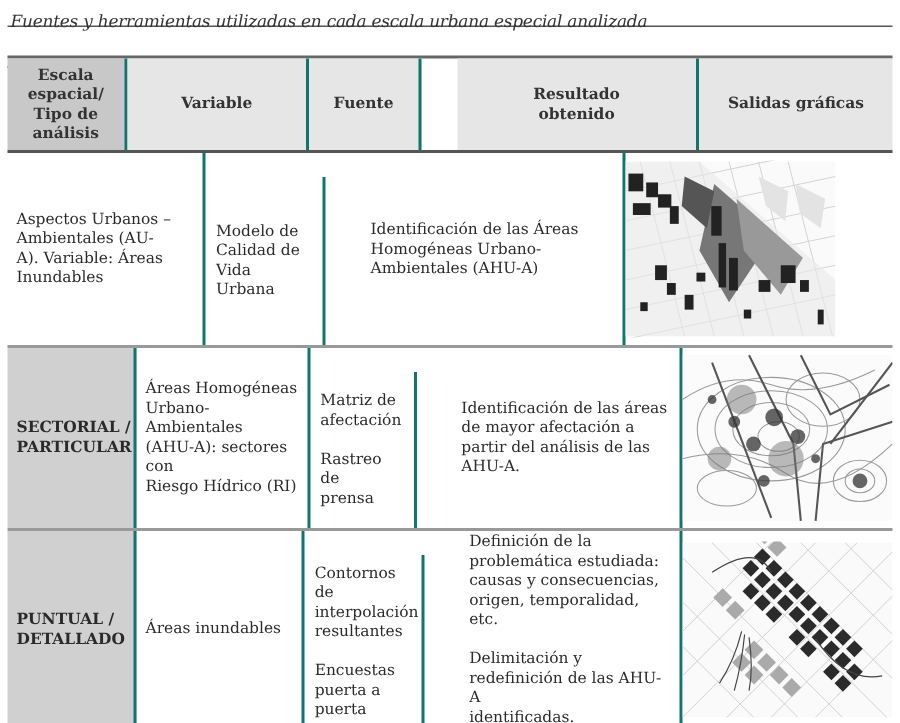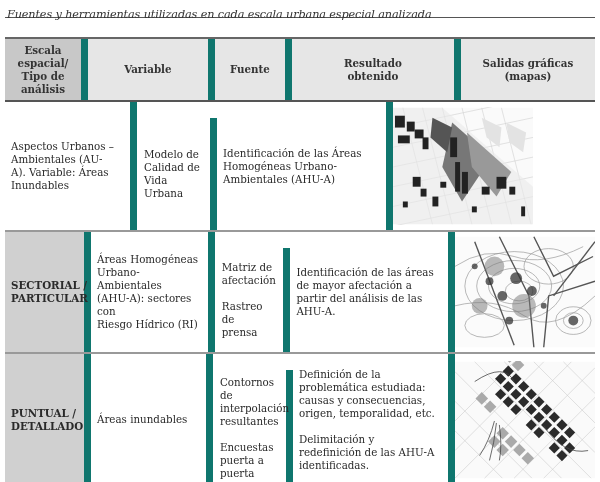--- a/index.html
+++ b/index.html
@@ -2,26 +2,26 @@
 <html><head>
 <meta charset="utf-8">
 <style>
   html, body { margin: 0; padding: 0; background: #ffffff; }
   body { width: 600px; height: 482px; position: relative; overflow: hidden; font-family: "DejaVu Serif", serif; color: #222; }
   .tabla-label { position: absolute; left: 5px; top: 2px; font-family: "DejaVu Sans", sans-serif; font-size: 11px; font-weight: bold; color: #222; letter-spacing: -0.2px; margin-top: 40px; }
   .rule-top { position: absolute; left: 5px; top: 17px; width: 590px; height: 1px; background: #555; }
   .caption { position: absolute; left: 7px; top: 8px; font-family: "DejaVu Serif", serif; font-style: italic; font-size: 11.3px; color: #333; white-space: nowrap; letter-spacing: -0.15px; }
   .table { position: absolute; left: 5px; top: 37px; width: 590px; border-top: 2px solid #666; }
   .row { display: flex; position: relative; }
-  .cell { box-sizing: border-box; border-right: 7px solid #0f766e; display: flex; align-items: center; font-size: 10.3px; line-height: 13px; padding: 0 6px; color: #2a2a2a; }
+  .cell { box-sizing: border-box; border-right: 2px solid #0f766e; display: flex; align-items: center; font-size: 10.3px; line-height: 13px; padding: 0 6px; color: #2a2a2a; }
   .cell:last-child { border-right: none; }
   .c1 { width: 86px; }
   .c2 { width: 132px; }
   .c3 { width: 80px; }
-  .c4 { width: 176px; }
+  .c4 { width: 176px; margin-left: 24px; }
   .c5 { width: 140px; }
   .header .cell { background: #e6e6e6; font-weight: bold; justify-content: center; text-align: center; height: 61px; color: #333; }
   .header .c1 { background: #c8c8c8; }
   .header { border-bottom: 2px solid #555; }
   .body-row { border-bottom: 2px solid #999; }
   .body-row .c1 { background: #d0d0d0; font-weight: bold; font-size: 10.3px; }
   .body-row .c3 { padding: 0 6px 0 7px; margin-top: 16px; }
   .multi { display: flex; flex-direction: column; }
   .multi span { display: block; }
   .gap { height: 13px; }
@@ -54,21 +54,20 @@
     <div class="cell c3">Fuente</div>
     <div class="cell c4">
       <div class="multi">
         <span>Resultado</span>
         <span>obtenido</span>
       </div>
     </div>
     <div class="cell c5">
       <div class="multi">
         <span>Salidas gráficas</span>
-        <span>(mapas)</span>
       </div>
     </div>
   </div>
 
   <div class="row body-row r1">
     <div class="cell c2">
       <div class="multi">
         <span>Aspectos Urbanos –</span>
         <span>Ambientales (AU-</span>
         <span>A). Variable: Áreas</span>

